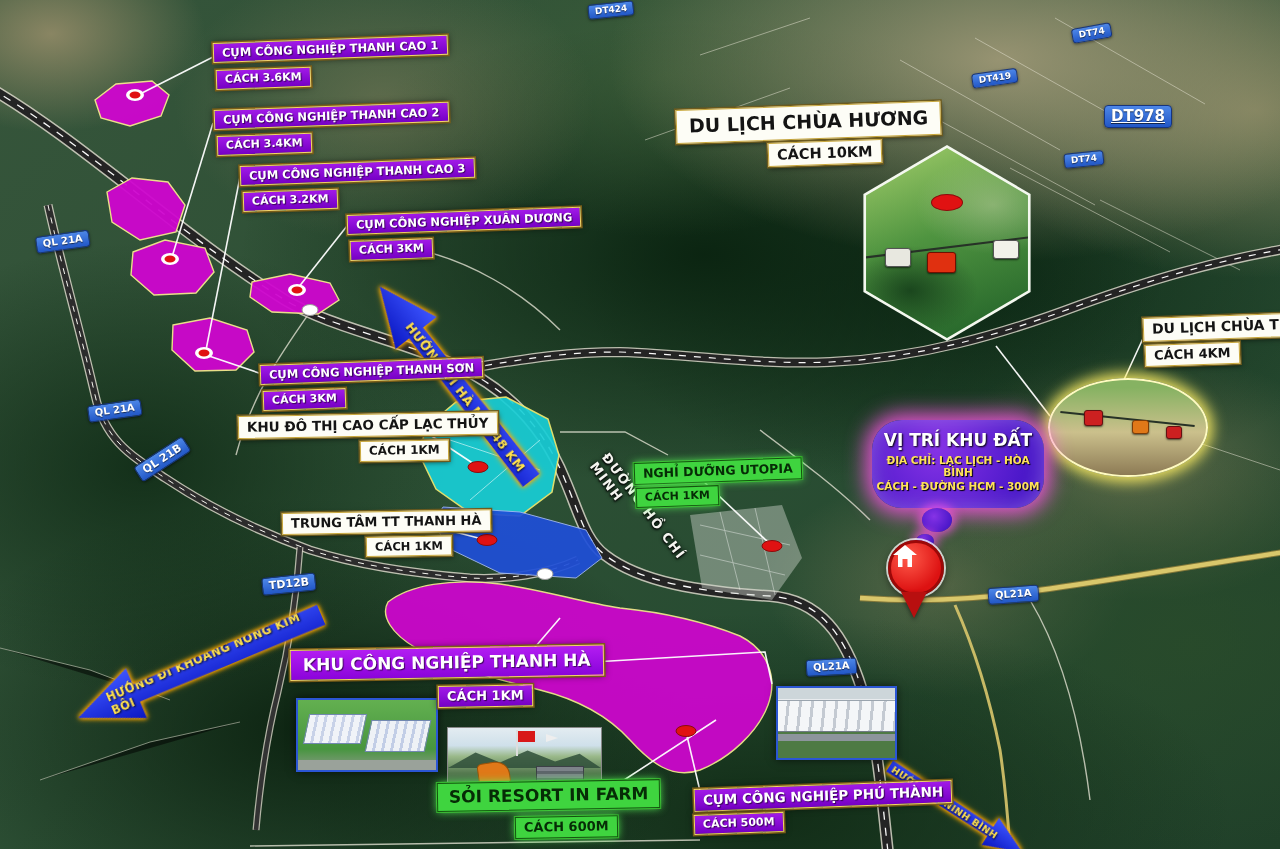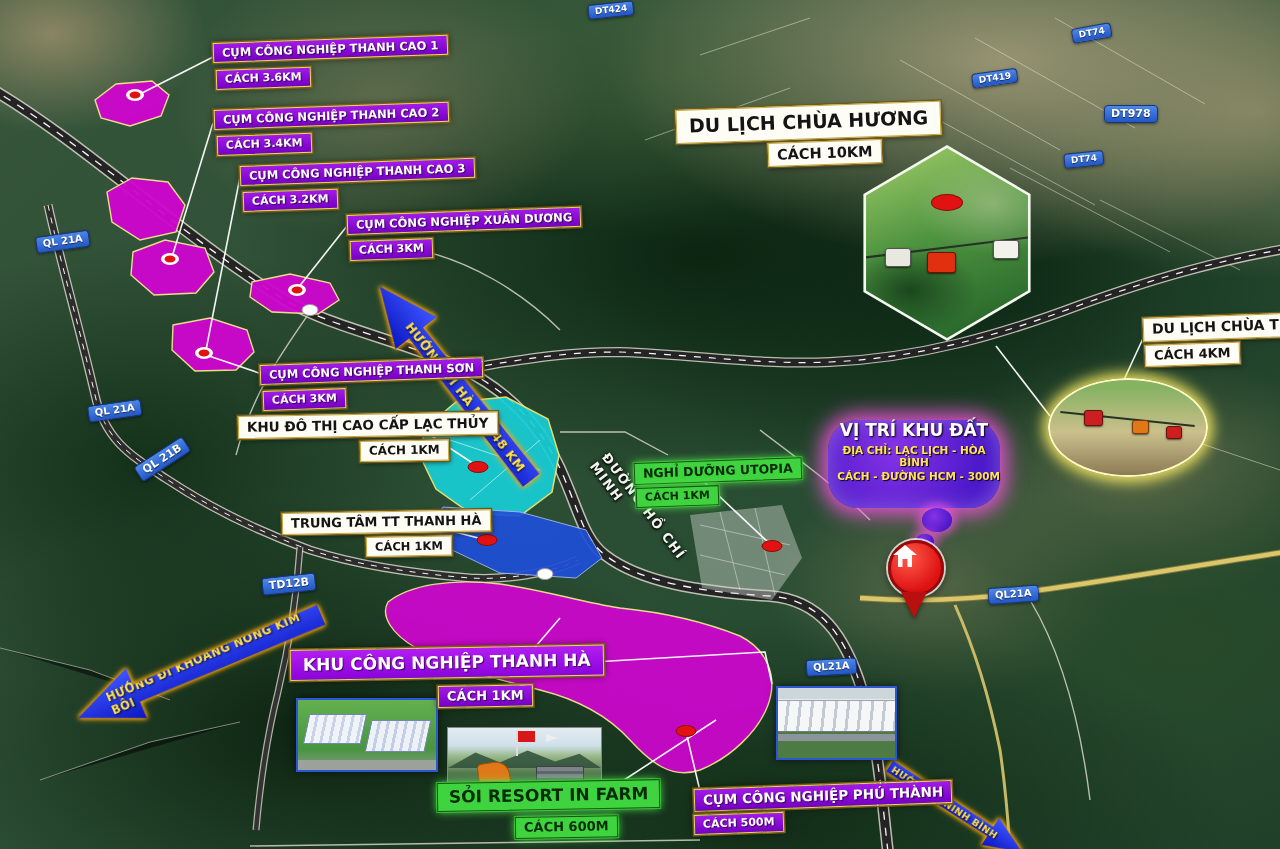--- a/index.html
+++ b/index.html
@@ -34,24 +34,24 @@
     box-shadow:0 0 9px rgba(90,255,90,.9),0 0 0 1px #2c9b22;font-size:12.5px;}
   .roadb{background:linear-gradient(180deg,#4d87e8,#2257c6);color:#fff;font-size:10px;
     font-weight:700;border-radius:4px;border:1px solid #16357f;padding:1px 6px;
     text-shadow:0 1px 1px rgba(0,0,0,.6);box-shadow:0 1px 3px rgba(0,0,0,.5);}
   .arrow{position:absolute;display:flex;align-items:center;justify-content:center;
     background:linear-gradient(180deg,#3d55ff,#0a16c2);color:#ffe14d;font-weight:800;
     text-shadow:1px 1px 2px rgba(0,0,0,.8);letter-spacing:.5px;}
   .arrow-wrap{position:absolute;filter:drop-shadow(0 0 2px #ff9d00) drop-shadow(0 0 2.5px #ffb400);}
   .head-left{clip-path:polygon(0 50%,24% 0,24% 33%,100% 30%,100% 70%,24% 67%,24% 100%);padding-left:34px;}
   .head-right{clip-path:polygon(100% 50%,76% 0,76% 33%,0 30%,0 70%,76% 67%,76% 100%);padding-right:26px;}
-  .cloud{position:absolute;left:828px;top:420px;width:172px;height:88px;border-radius:30px;
+  .cloud{position:absolute;left:872px;top:420px;width:172px;height:88px;border-radius:30px;
     background:radial-gradient(circle at 38% 32%,#8633e6,#4a17c9 75%);
     box-shadow:0 0 20px 7px rgba(255,84,232,.85), inset 0 0 22px rgba(255,255,255,.28);
-    text-align:center;box-sizing:border-box;}
+    text-align:center;padding-top:10px;box-sizing:border-box;}
   .cloud:before,.cloud:after{content:"";position:absolute;border-radius:50%;
     background:radial-gradient(circle at 40% 35%,#8633e6,#4a17c9 75%);z-index:-1;
     box-shadow:0 0 14px 5px rgba(255,84,232,.7);}
   .cloud:before{width:54px;height:54px;left:-14px;top:-10px;}
   .cloud:after{width:64px;height:64px;right:-12px;top:-14px;}
   .cloud .t1{color:#fff;font-size:17px;font-weight:800;text-shadow:1px 1px 2px #000;}
   .cloud .t2{color:#ffe25a;font-size:10.5px;font-weight:700;margin-top:4px;text-shadow:1px 1px 1px #000;}
   .puff{position:absolute;border-radius:50%;background:radial-gradient(circle at 40% 35%,#8633e6,#4a17c9 75%);
     box-shadow:0 0 10px 4px rgba(255,84,232,.7);}
   .photo{position:absolute;overflow:hidden;}
@@ -286,27 +286,27 @@
 
   <div class="badge roadb" style="left:36px;top:237px;transform:rotate(-8deg);">QL 21A</div>
   <div class="badge roadb" style="left:88px;top:406px;transform:rotate(-8deg);">QL 21A</div>
   <div class="badge roadb" style="left:138px;top:466px;transform:rotate(-33deg);font-size:11px;">QL 21B</div>
   <div class="badge roadb" style="left:262px;top:578px;transform:rotate(-6deg);font-size:11px;">TD12B</div>
   <div class="badge roadb" style="left:988px;top:588px;transform:rotate(-4deg);">QL21A</div>
   <div class="badge roadb" style="left:806px;top:660px;transform:rotate(-3deg);">QL21A</div>
   <div class="badge roadb" style="left:588px;top:5px;transform:rotate(-6deg);font-size:9px;">DT424</div>
   <div class="badge roadb" style="left:1072px;top:29px;transform:rotate(-10deg);font-size:9px;">DT74</div>
   <div class="badge roadb" style="left:972px;top:74px;transform:rotate(-8deg);font-size:9px;">DT419</div>
-  <div class="badge roadb" style="left:1104px;top:105px;font-size:11px;">DT978</div>
+  <div class="badge roadb" style="left:1104px;top:105px;font-size:15px;text-decoration:underline;">DT978</div>
   <div class="badge roadb" style="left:1064px;top:154px;transform:rotate(-6deg);font-size:9px;">DT74</div>
 
   <div class="cloud">
     <div class="t1">VỊ TRÍ KHU ĐẤT</div>
     <div class="t2">ĐỊA CHỈ: LẠC LỊCH - HÒA BÌNH</div>
-    <div class="t2" style="margin-top:2px;text-align:right;">CÁCH - ĐƯỜNG HCM - 300M</div>
+    <div class="t2" style="margin-top:2px;">CÁCH - ĐƯỜNG HCM - 300M</div>
   </div>
   <div class="puff" style="left:922px;top:508px;width:30px;height:24px;"></div>
   <div class="puff" style="left:916px;top:534px;width:18px;height:14px;"></div>
 
   <div class="pin-circle">
     <svg width="28" height="26" viewBox="0 0 28 26">
       <path d="M14 2 L26 12 H21 V24 H16.5 V16 H11.5 V24 H7 V12 H2 Z" fill="#fff"></path>
     </svg>
   </div>
   <div class="pin-tail"></div>

